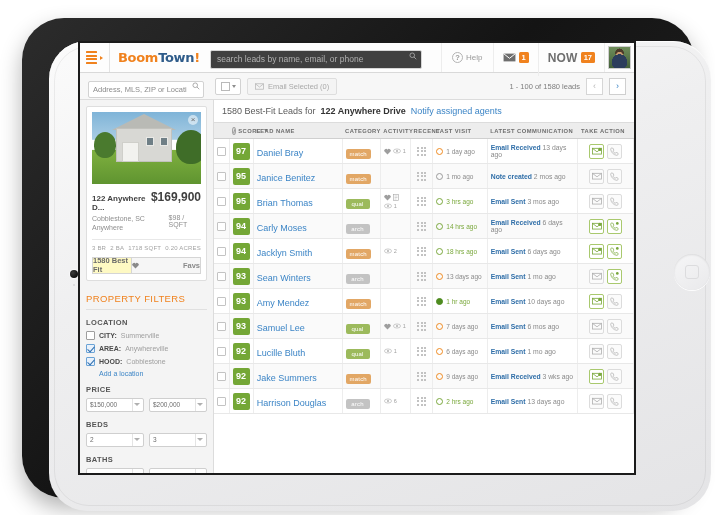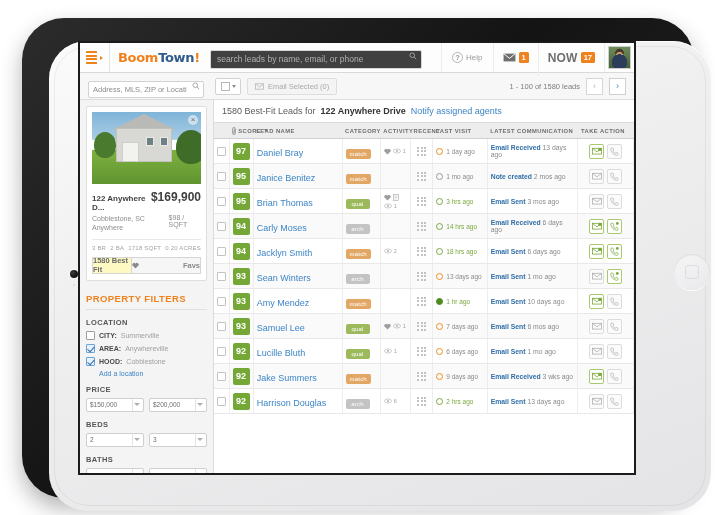--- a/index.html
+++ b/index.html
@@ -273,21 +273,21 @@
   .prop-tabs { display: flex; margin-top: 6px; gap: 0; }
   .ptab {
     flex: 1; height: 17px; font-size: 7.5px; font-weight: bold;
     display: flex; align-items: center; justify-content: center; gap: 3px;
     border: 1px solid #d5d5d5; color: #6a6a6a;
   }
   .ptab.active { background: #fef9c3; }
   .ptab.inactive { background: #f6f6f6; border-left: none; color: #8a8a8a; gap: 44px; }
 
   .filters-title {
-    margin-top: 12px; font-size: 9.5px; font-weight: bold;
+    margin-top: 12px; font-size: 9.5px; font-weight: normal;
     color: #f0821e; letter-spacing: .4px;
     padding-bottom: 5px; border-bottom: 1px solid #e0e0e0;
   }
   .filt-label {
     margin-top: 8px; font-size: 7.5px; font-weight: bold;
     color: #555; letter-spacing: .4px;
   }
   .chk-row { display: flex; align-items: center; gap: 4px; margin-top: 4px; }
   .cbox {
     width: 9px; height: 9px; border: 1px solid #9e9e9e; background: #fff;

